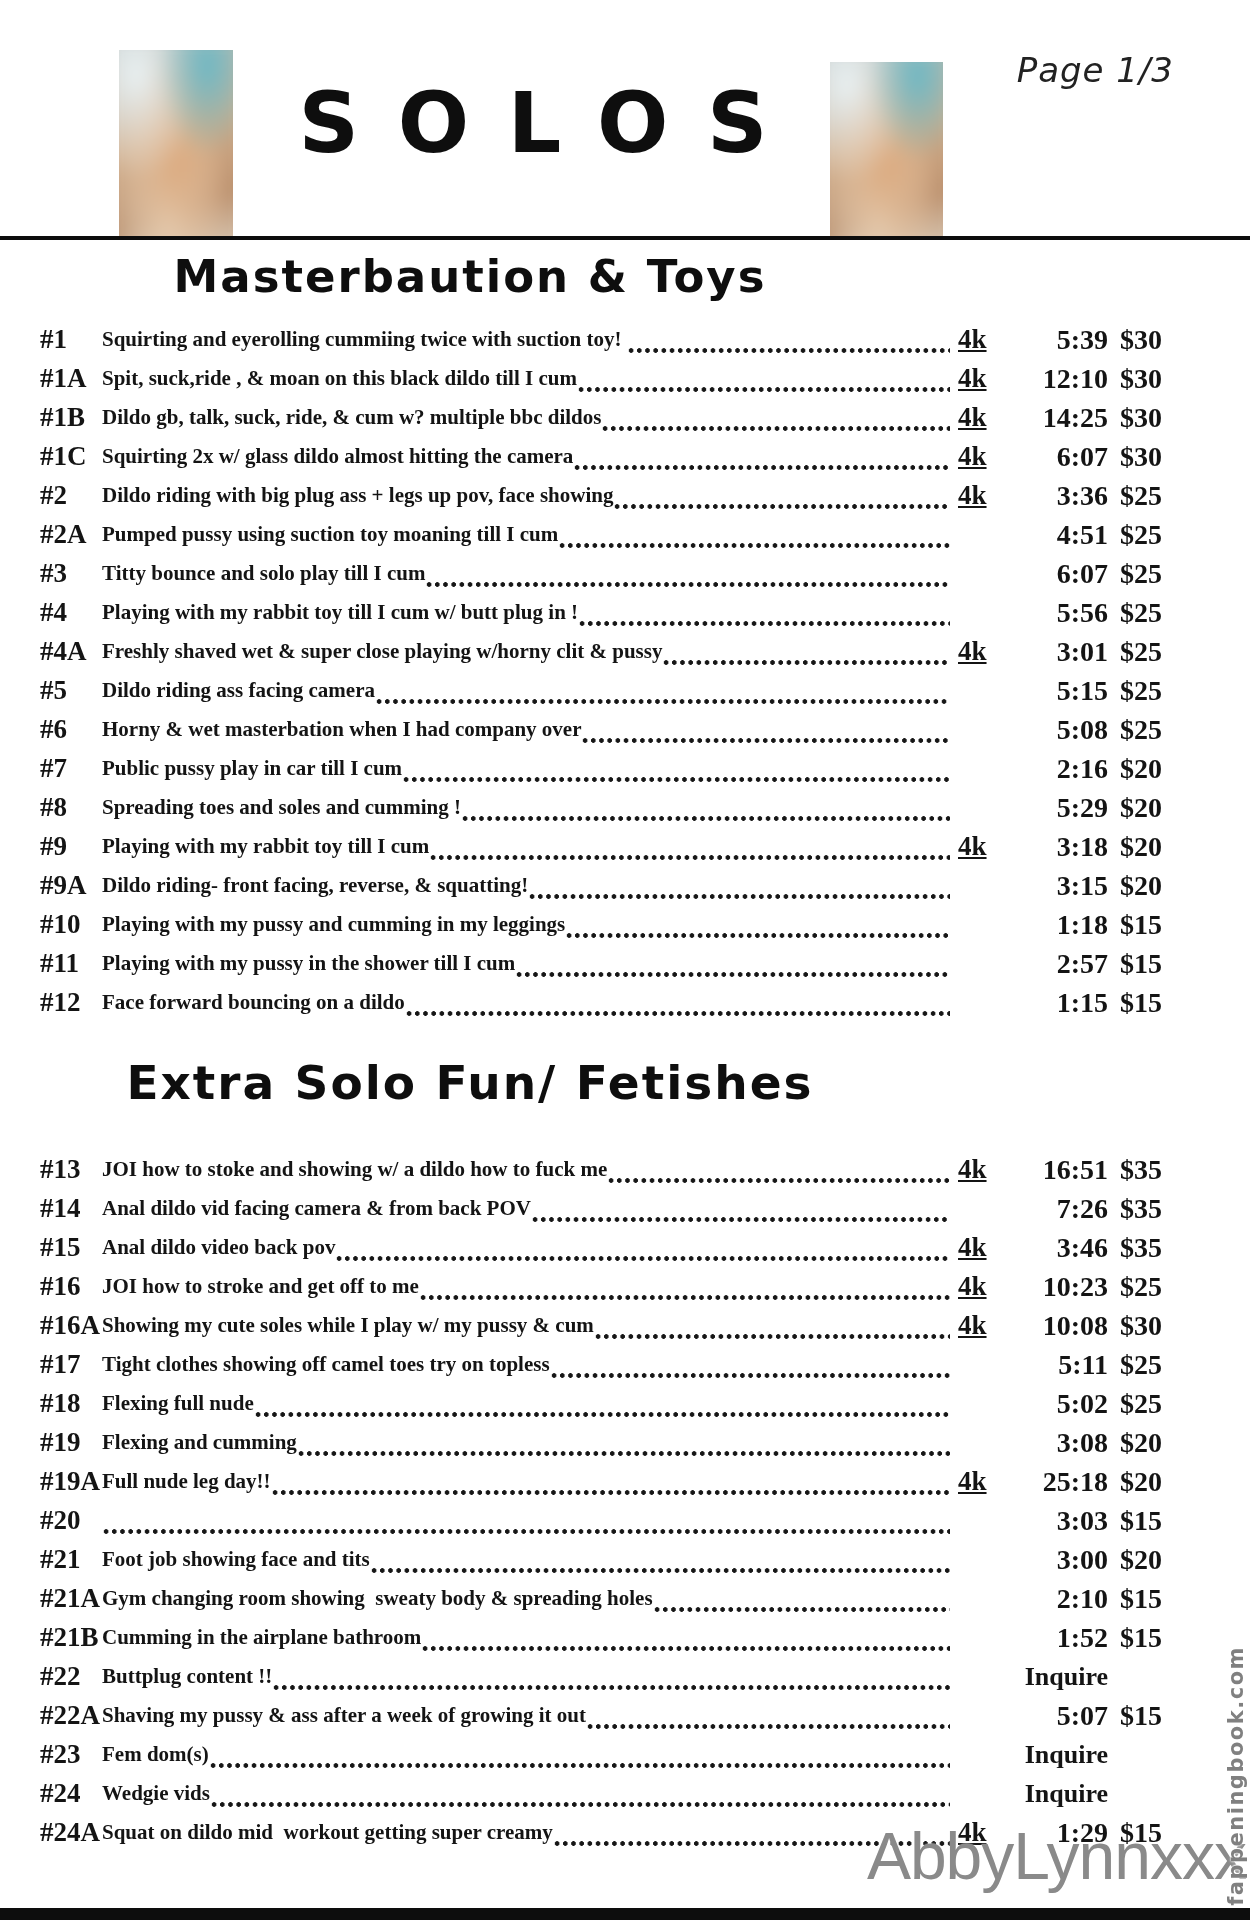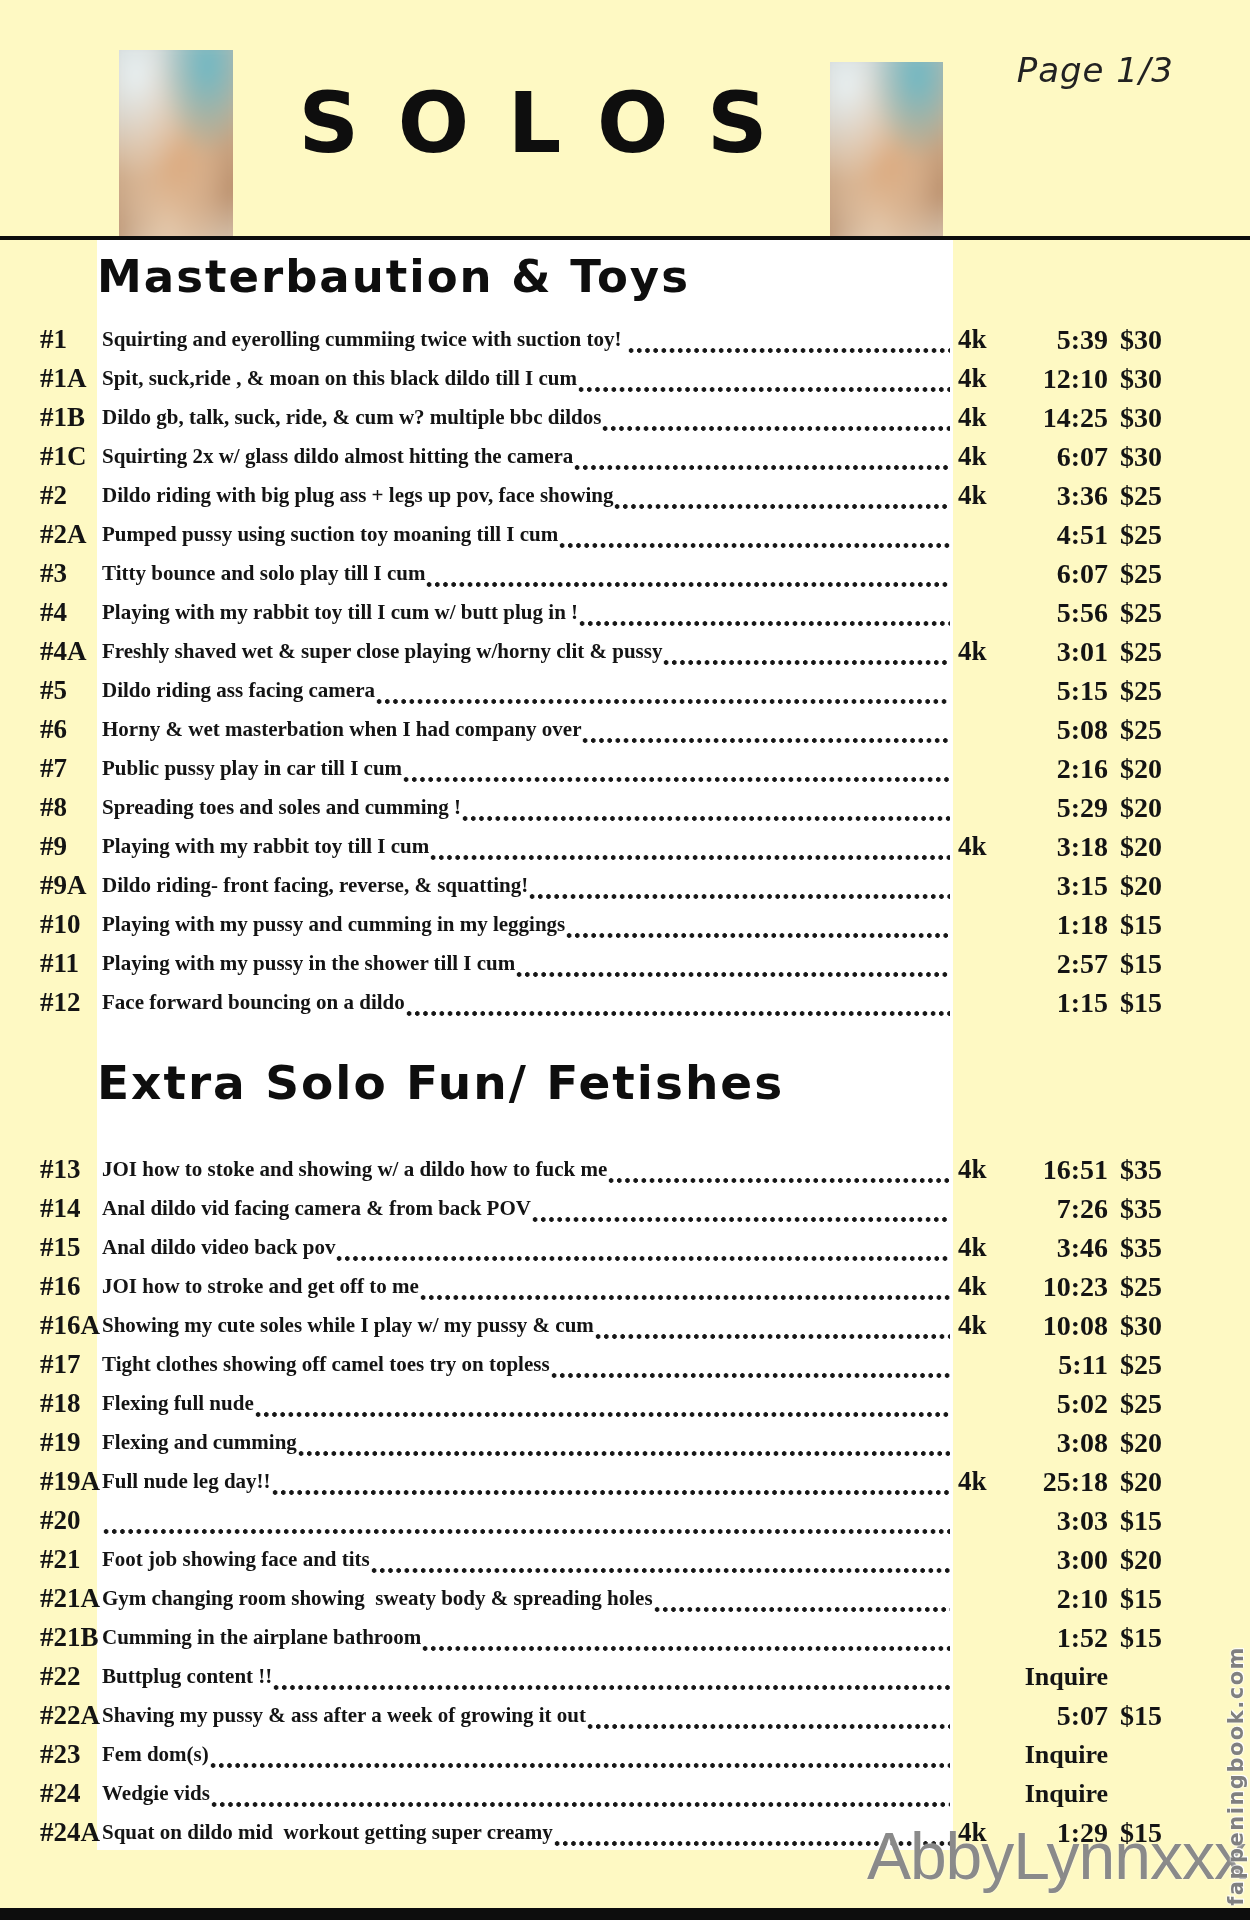--- a/index.html
+++ b/index.html
@@ -20,49 +20,49 @@
         background:
          radial-gradient(ellipse at 72% 14%, #6db8c4 0%, rgba(109,184,196,0) 34%),
          radial-gradient(ellipse at 22% 18%, rgba(236,244,246,.95) 0%, rgba(236,244,246,0) 42%),
          radial-gradient(ellipse at 50% 58%, #dcab80 0%, rgba(220,171,128,0) 62%),
          radial-gradient(ellipse at 45% 86%, #e8d9c4 0%, rgba(232,217,196,0) 55%),
          linear-gradient(160deg,#b7c6cb 0%,#cfae8d 45%,#b98f6d 75%,#dccfbd 100%);}
   .photo-left{left:119px;top:50px;width:114px;height:189px;}
   .photo-right{left:830px;top:62px;width:113px;height:175px;}
 
   .content{position:absolute;left:0;top:240px;width:100%;}
-  .section-title{font-family:"DejaVu Sans",sans-serif;font-weight:700;
-        width:856px;margin-left:97px;letter-spacing:2px;color:#0e0e0e;white-space:nowrap;}
+  .section-title{font-family:"DejaVu Sans",sans-serif;font-weight:700;text-align:center;
+        width:856px;margin-left:42px;letter-spacing:2px;color:#0e0e0e;white-space:nowrap;}
   .st-1{margin-top:8px;height:58px;font-size:45px;line-height:58px;}
   .st-2{margin-top:28px;height:66px;font-size:47px;line-height:66px;}
   .rows{margin-top:14px;}
   .rows.second{margin-top:34px;}
 
   .row{display:flex;height:39px;line-height:39px;margin-left:40px;width:1160px;font-weight:700;}
   .num{width:62px;font-size:27px;flex:none;}
   .desc{font-size:21px;white-space:pre;flex:none;}
   .leader{flex:1;background-image:radial-gradient(circle,#161616 2px,rgba(0,0,0,0) 2.7px);
         background-size:8.2px 39px;background-position:0 11px;background-repeat:repeat-x;}
-  .k4{width:50px;padding-left:8px;font-size:27px;box-sizing:border-box;flex:none;}
+  .k4{width:50px;padding-left:8px;font-size:27px;box-sizing:border-box;flex:none;text-decoration:underline;}
   .time{width:108px;text-align:right;font-size:28px;flex:none;}
   .time.inq{font-size:26px;}
   .price{width:80px;margin-left:12px;font-size:28px;flex:none;}
 
   .model-watermark{position:absolute;top:1818px;right:4px;font-family:"Liberation Sans",sans-serif;
         font-weight:400;font-size:66px;color:#8a8a8a;letter-spacing:-1px;
         text-shadow:0 0 2px rgba(255,255,255,.7);}
   .site-watermark{position:absolute;right:2px;bottom:14px;writing-mode:vertical-rl;
         transform:rotate(180deg);font-family:"DejaVu Sans",sans-serif;font-weight:700;
         font-size:21px;color:#808080;letter-spacing:1.5px;
         text-shadow:0 0 3px #fff,0 0 2px #fff,1px 1px 0 #fff;}
 </style>
 </head>
 <body>
 
-<div class="page" style="background: #fef9c3;">
+<div class="page" style="background: #ffffff;">
 
   <div class="photo photo-left">
     <div class="ph-inner"></div>
   </div>
 
   <div class="main-title">SOLOS</div>
 
   <div class="photo photo-right">
     <div class="ph-inner"></div>
   </div>

